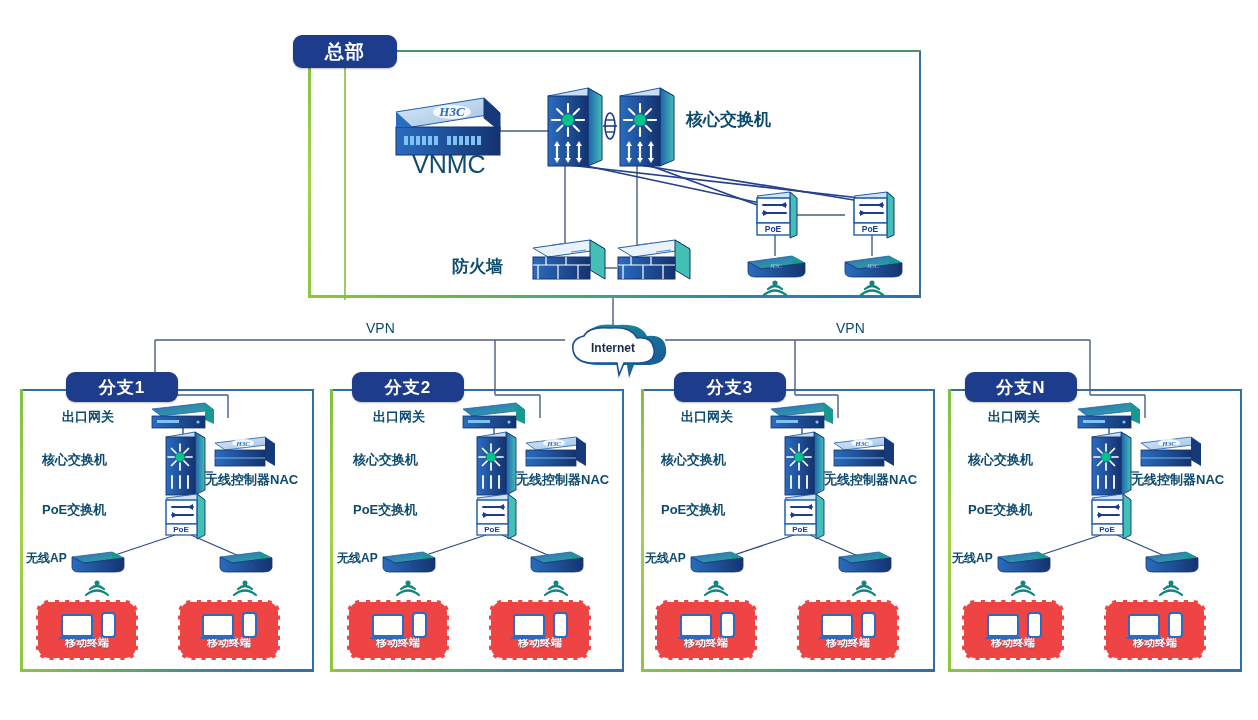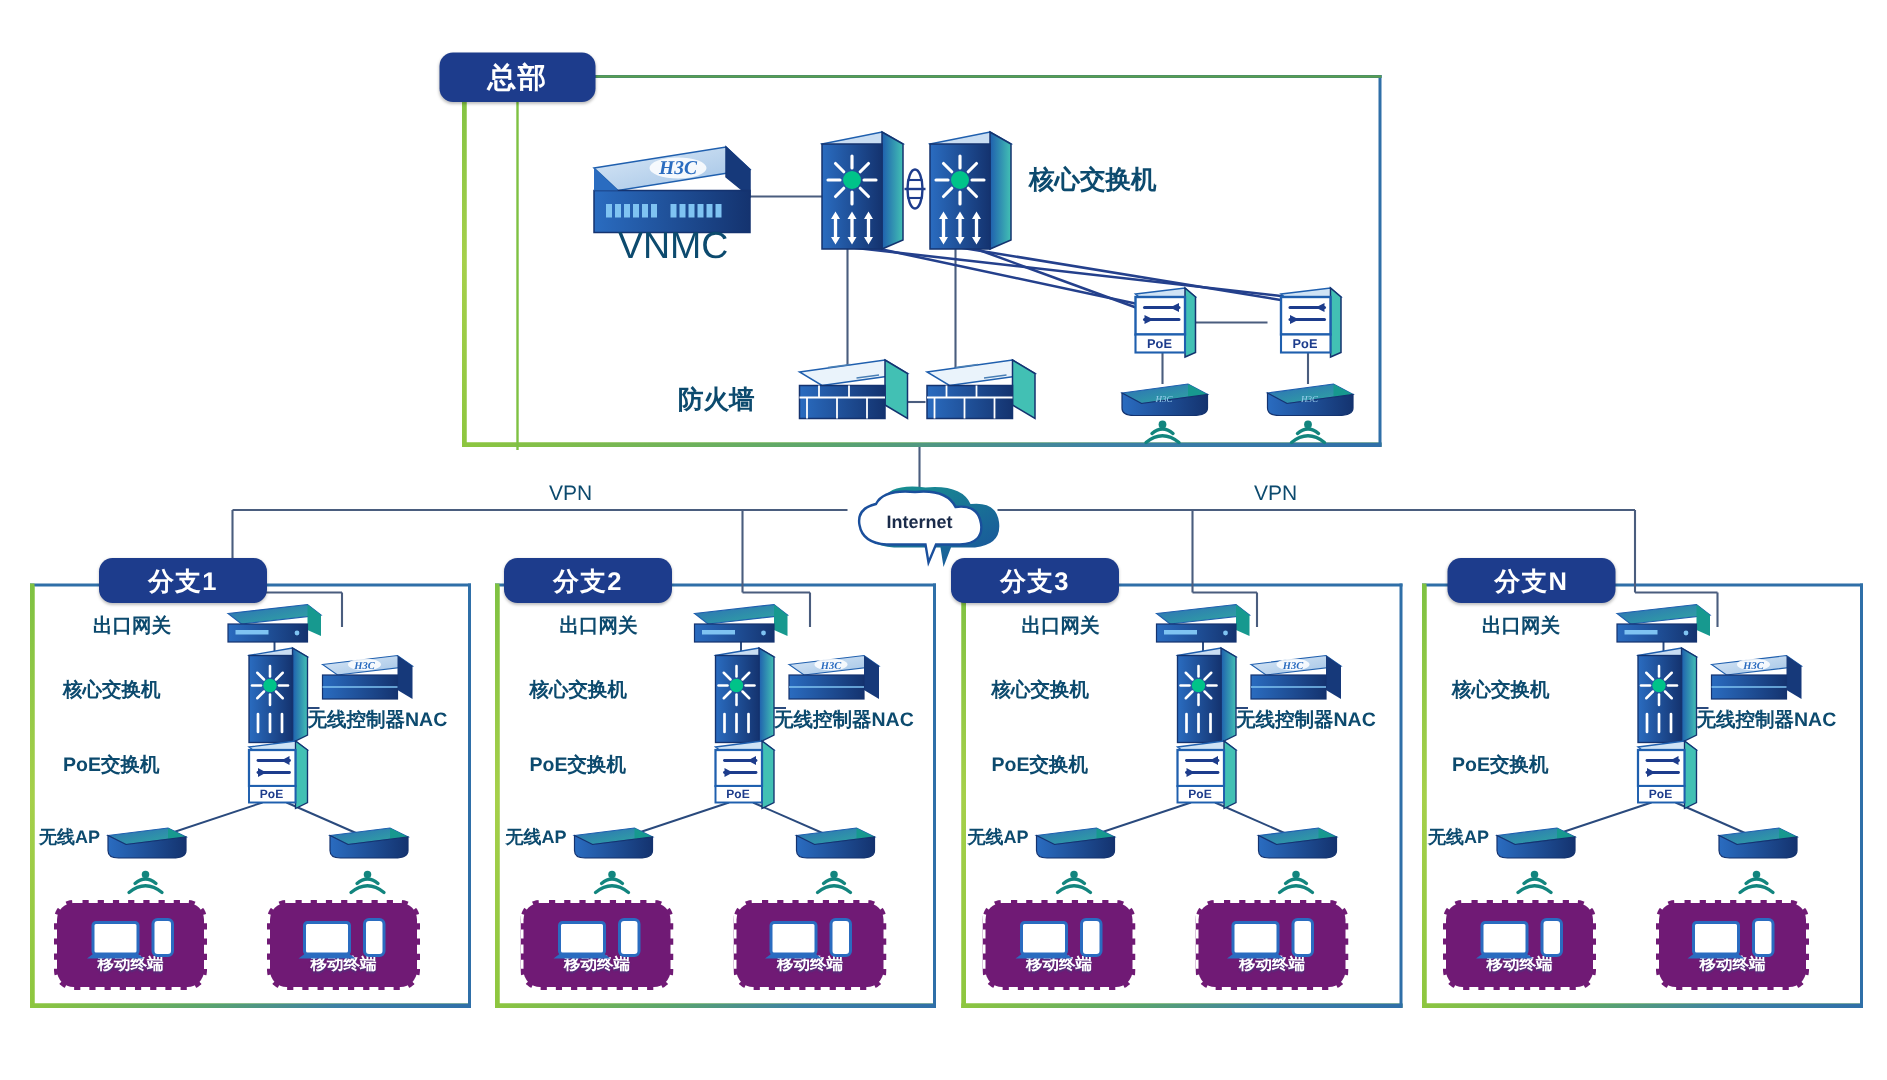--- a/index.html
+++ b/index.html
@@ -55,22 +55,22 @@
     justify-content: center;
     letter-spacing: 1px;
     z-index: 40;
     box-shadow: 0 1px 2px rgba(0,0,0,0.25);
   }
   #hq-title { left: 293px; top: 35px; width: 104px; height: 33px; font-size: 19px; }
   .branch-title {
     width: 112px; height: 30px; font-size: 17px; top: 372px;
   }
   #branch-title-1 { left: 30px; margin-left: 36px; }
-  #branch-title-2 { left: 336px; }
-  #branch-title-3 { left: 634px; }
+  #branch-title-2 { left: 352px; }
+  #branch-title-3 { left: 674px; }
   #branch-title-4 { left: 965px; text-align: right; }
 
   
   .lbl {
     position: absolute;
     color: #0c4a6e;
     white-space: nowrap;
     z-index: 30;
   }
   .lbl-cn { font-weight: bold; }
@@ -81,21 +81,21 @@
     width: 1258px; height: 720px;
     overflow: visible;
     pointer-events: none;
   }
   #links { z-index: 5; }
   #icons { z-index: 20; }
 
   
   .termbox {
     position: absolute;
-    background: #701a75;
+    background: #ef4444;
     border: 2px dashed #ffffff;
     border-radius: 13px;
     z-index: 18;
   }
   .termbox-label {
     position: absolute;
     left: 0; right: 0;
     bottom: 8px;
     text-align: center;
     color: #ffffff;

